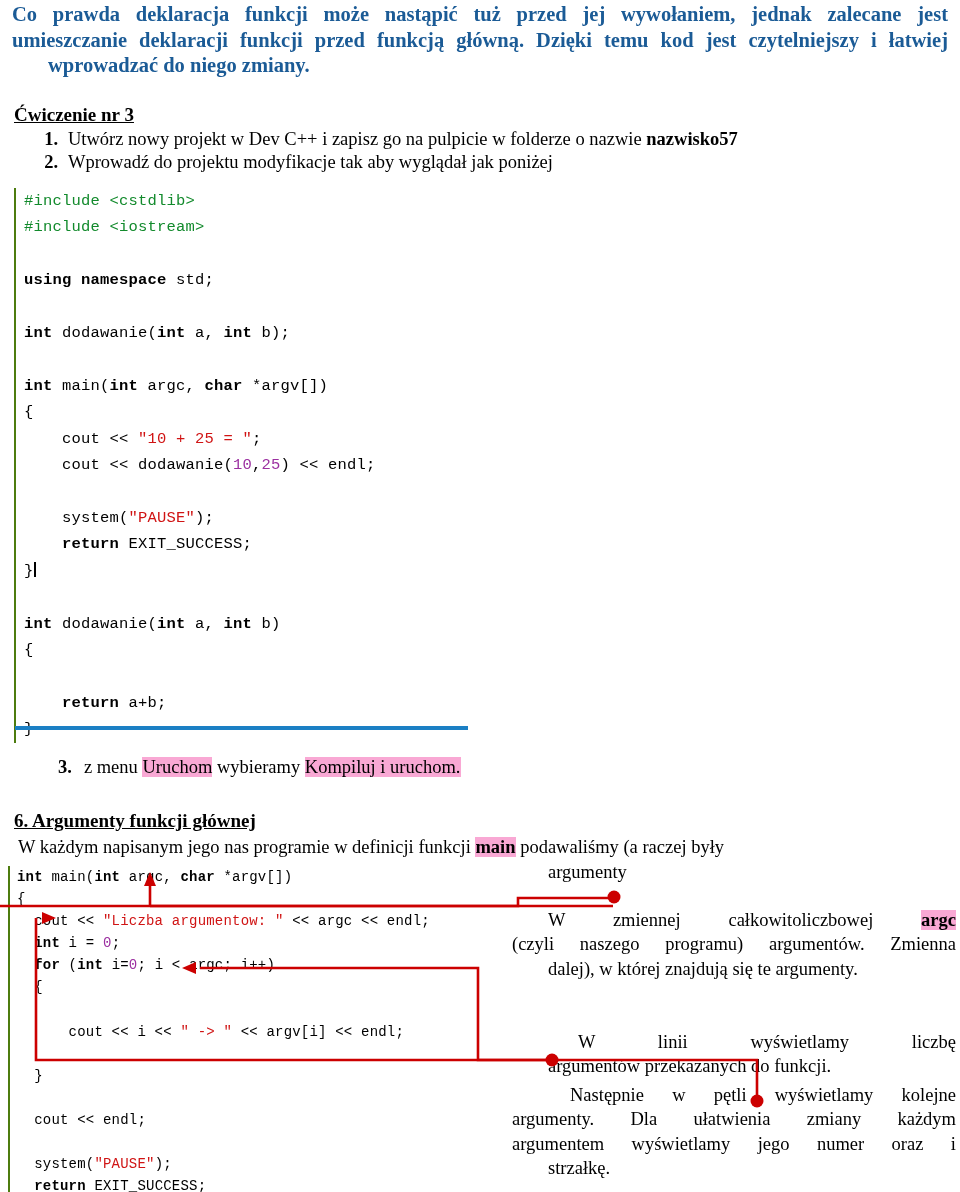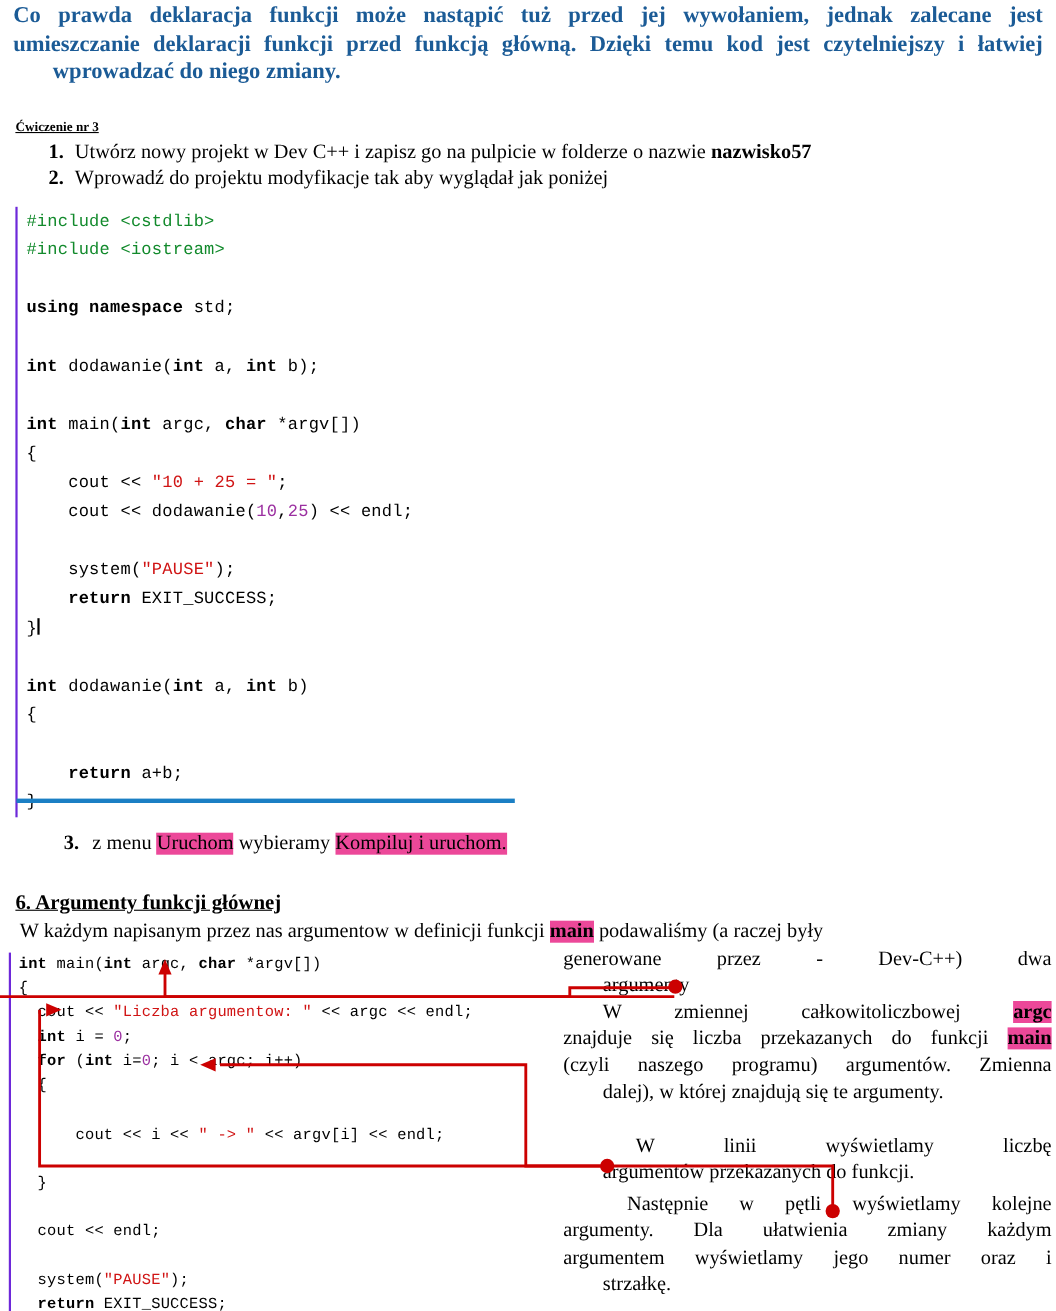--- a/index.html
+++ b/index.html
@@ -36,21 +36,21 @@
     text-align: justify;
     text-justify: inter-word;
   }
 
   
   .ex-heading {
     position: absolute;
     left: 14px;
     top: 104px;
     font-weight: bold;
-    font-size: 12px;
+    font-size: 19px;
     line-height: 22px;
     text-decoration: underline;
     white-space: nowrap;
   }
 
   .ex-list {
     position: absolute;
     left: 14px;
     top: 128px;
     width: 900px;
@@ -72,21 +72,21 @@
   .ex-text b { font-weight: bold; }
 
   
   .code-block {
     position: absolute;
     font-family: "Liberation Mono", "DejaVu Sans Mono", monospace;
     font-size: 15.5px;
     line-height: 26.4px;
     white-space: pre;
     color: #000000;
-    border-left: 2px solid #6d28d9;
+    border-left: 2px solid #4d7c0f;
     padding-left: 8px;
     letter-spacing: 0.2px;
   }
   #code-block-1 {
     left: 14px;
     top: 188px;
   }
   #code-block-2 {
     left: 8px;
     top: 866px;
@@ -120,21 +120,21 @@
   
   .step3 {
     position: absolute;
     left: 58px;
     top: 756px;
     font-size: 18.5px;
     line-height: 23px;
     white-space: nowrap;
   }
   .step3 .num { font-weight: bold; margin-right: 12px; }
-  .hl { background: #ec4899; }
+  .hl { background: #f9a8d4; }
 
   
   .sec6-heading {
     position: absolute;
     left: 14px;
     top: 810px;
     font-weight: bold;
     font-size: 19px;
     line-height: 22px;
     text-decoration: underline;
@@ -218,32 +218,30 @@
 
   <div class="code-block" id="code-block-1"><div><span class="pp">#include &lt;cstdlib&gt;</span></div><div><span class="pp">#include &lt;iostream&gt;</span></div><div>&nbsp;</div><div><span class="k">using namespace </span><span class="pl">std;</span></div><div>&nbsp;</div><div><span class="k">int </span><span class="pl">dodawanie(</span><span class="k">int </span><span class="pl">a, </span><span class="k">int </span><span class="pl">b);</span></div><div>&nbsp;</div><div><span class="k">int </span><span class="pl">main(</span><span class="k">int </span><span class="pl">argc, </span><span class="k">char </span><span class="pl">*argv[])</span></div><div><span class="pl">{</span></div><div><span class="pl">    cout &lt;&lt; </span><span class="st">"10 + 25 = "</span><span class="pl">;</span></div><div><span class="pl">    cout &lt;&lt; dodawanie(</span><span class="nu">10</span><span class="pl">,</span><span class="nu">25</span><span class="pl">) &lt;&lt; endl;</span></div><div>&nbsp;</div><div><span class="pl">    system(</span><span class="st">"PAUSE"</span><span class="pl">);</span></div><div><span class="k">    return </span><span class="pl">EXIT_SUCCESS;</span></div><div><span class="pl">}</span><span class="cursor"></span></div><div>&nbsp;</div><div><span class="k">int </span><span class="pl">dodawanie(</span><span class="k">int </span><span class="pl">a, </span><span class="k">int </span><span class="pl">b)</span></div><div><span class="pl">{</span></div><div>&nbsp;</div><div><span class="k">    return </span><span class="pl">a+b;</span></div><div><span class="pl">}</span></div></div>
 
   <div class="blue-rule"></div>
 
   <div class="step3">
     <span class="num">3.</span><span>z menu </span><span class="hl">Uruchom</span><span> wybieramy </span><span class="hl">Kompiluj i uruchom.</span>
   </div>
 
   <div class="sec6-heading">6. Argumenty funkcji głównej</div>
-  <div class="sec6-lead"><span>W każdym napisanym przez nas argumentow w definicji funkcji </span><b class="hl">main</b><span> podawaliśmy (a raczej były</span></div>
+  <div class="sec6-lead"><span>W każdym napisanym jego nas programie w definicji funkcji </span><b class="hl">main</b><span> podawaliśmy (a raczej były</span></div>
 
   <div class="code-block" id="code-block-2"><div><span class="k">int </span><span class="pl">main(</span><span class="k">int </span><span class="pl">argc, </span><span class="k">char </span><span class="pl">*argv[])</span></div><div><span class="pl">{</span></div><div><span class="pl">  cout &lt;&lt; </span><span class="st">"Liczba argumentow: "</span><span class="pl"> &lt;&lt; argc &lt;&lt; endl;</span></div><div><span class="k">  int </span><span class="pl">i = </span><span class="nu">0</span><span class="pl">;</span></div><div><span class="k">  for </span><span class="pl">(</span><span class="k">int </span><span class="pl">i=</span><span class="nu">0</span><span class="pl">; i &lt; argc; i++)</span></div><div><span class="pl">  {</span></div><div>&nbsp;</div><div><span class="pl">      cout &lt;&lt; i &lt;&lt; </span><span class="st">" -&gt; "</span><span class="pl"> &lt;&lt; argv[i] &lt;&lt; endl;</span></div><div>&nbsp;</div><div><span class="pl">  }</span></div><div>&nbsp;</div><div><span class="pl">  cout &lt;&lt; endl;</span></div><div>&nbsp;</div><div><span class="pl">  system(</span><span class="st">"PAUSE"</span><span class="pl">);</span></div><div><span class="k">  return </span><span class="pl">EXIT_SUCCESS;</span></div></div>
 
   <div class="right-col" id="rc-p1">
-    <span class="jline">generowane    przez    -    Dev-C++)    dwa</span>
     <span class="jlast">argumenty</span>
   </div>
 
   <div class="right-col" id="rc-p2">
     <span class="jline"><span style="padding-left:36px">W     zmiennej     całkowitoliczbowej </span><b class="hl">argc</b></span>
-    <span class="jline"><span>znajduje się liczba przekazanych do funkcji </span><b class="hl">main</b></span>
     <span class="jline">(czyli naszego programu) argumentów. Zmienna</span>
     <span class="jlast">dalej), w której znajdują się te argumenty.</span>
   </div>
 
   <div class="right-col" id="rc-p3">
     <span class="jline"><span style="padding-left:66px">W     linii     wyświetlamy     liczbę</span></span>
     <span class="jlast">argumentów przekazanych do funkcji.</span>
   </div>
 
   <div class="right-col" id="rc-p4">

